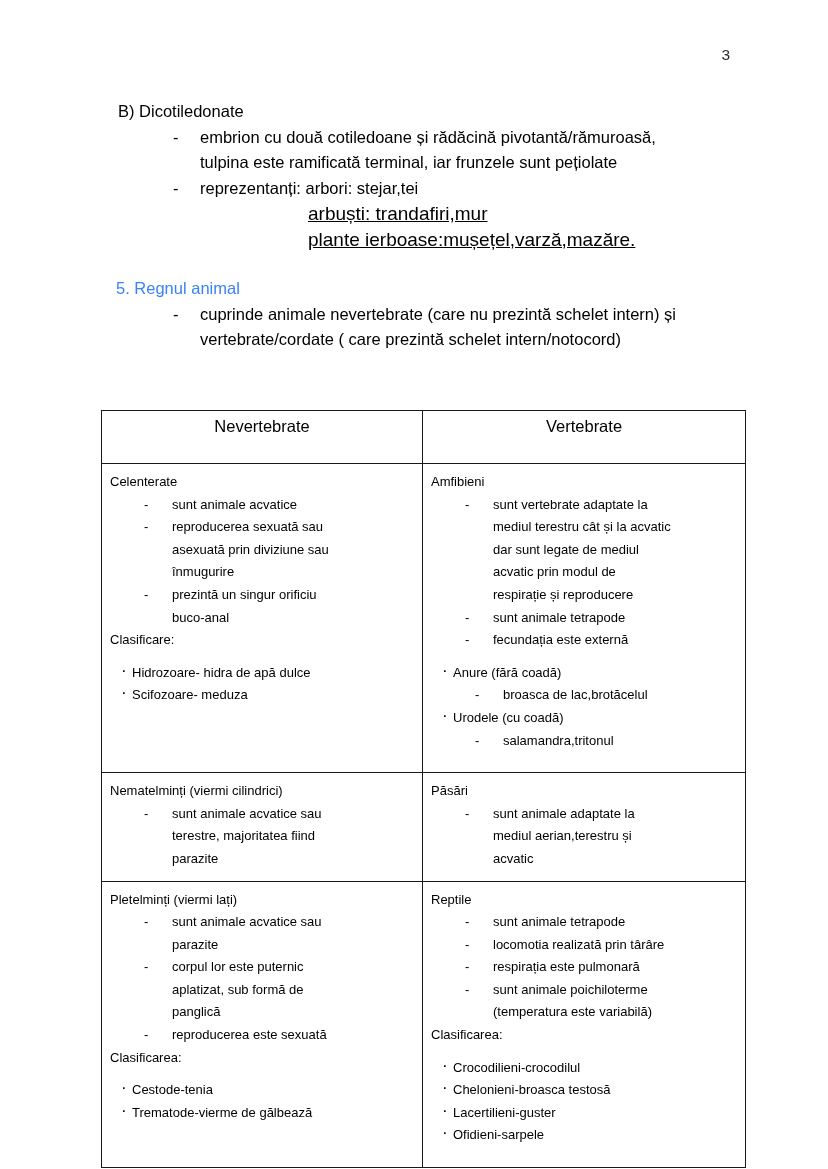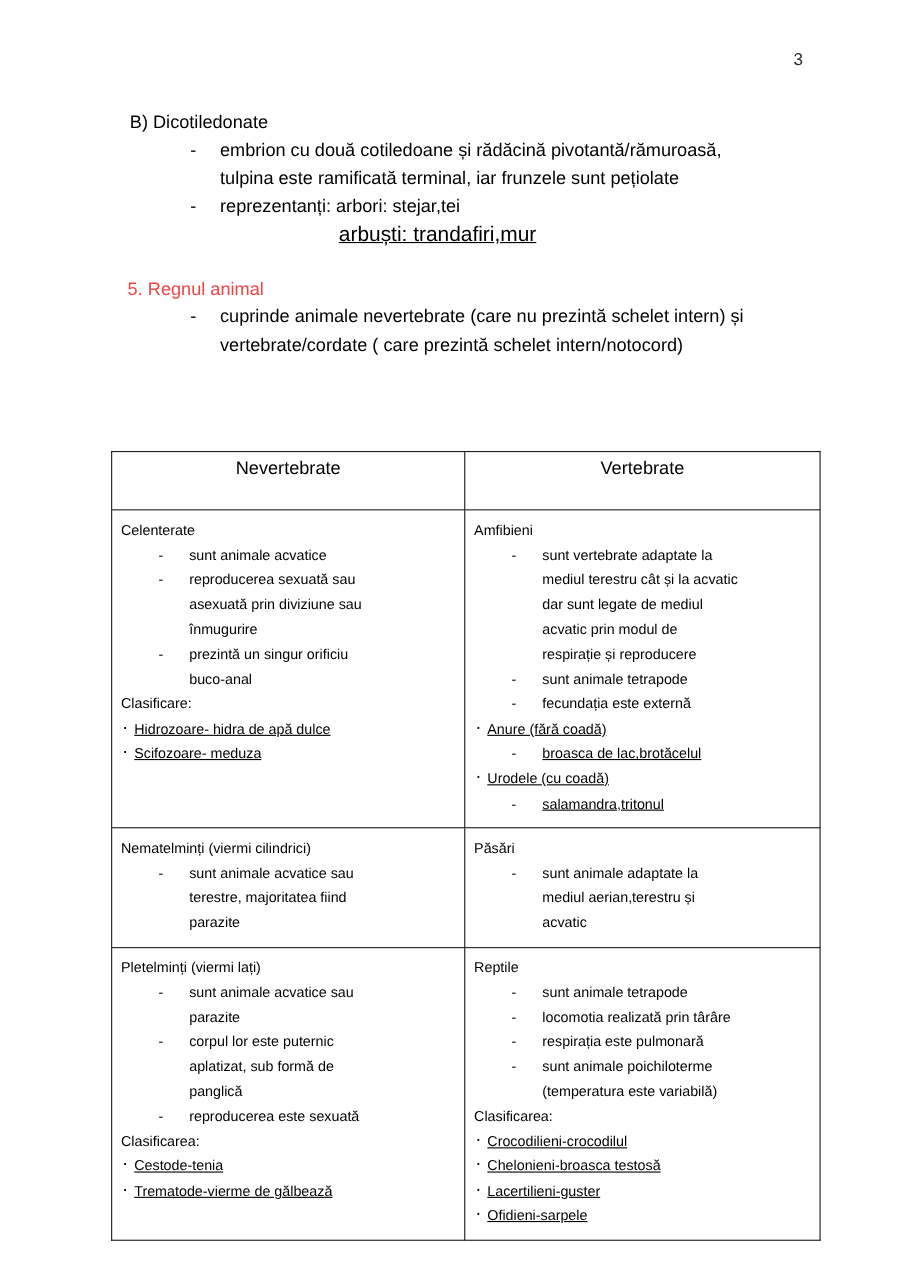--- a/index.html
+++ b/index.html
@@ -50,21 +50,21 @@
     font-size: 16.5px;
     line-height: 25.5px;
     white-space: pre;
   }
 
   .heading-pink {
     margin-left: 116px;
     margin-top: 24px;
     font-size: 16.5px;
     line-height: 25.5px;
-    color: #ef4444;
+    color: #3b82f6;
   }
 
   .dash-item {
     margin-left: 173px;
     font-size: 16.5px;
     line-height: 25.5px;
     display: flex;
     align-items: flex-start;
   }
   .dash-item .dash {
@@ -129,23 +129,22 @@
   }
   ul.dashes > li::before {
     content: "-";
     position: absolute;
     left: 34px;
     top: 0;
   }
 
   ul.dots {
     list-style: none;
-    margin: 0;
+    margin: 10px;
     padding: 0;
-    text-decoration: underline;
   }
   ul.dots > li {
     position: relative;
     padding-left: 12px;
     margin: 0;
   }
   ul.dots > li::before {
     content: "\00B7";
     position: absolute;
     left: 1px;
@@ -182,20 +181,21 @@
     </div>
 
     <div class="dash-item">
       <span class="dash">-</span>
       <span class="dash-text">
         <span class="cont">reprezentanți: arbori: stejar,tei</span>
       </span>
     </div>
 
     <div class="sub-indent">arbuști: trandafiri,mur</div>
+    <div class="sub-indent">plante ierboase:mușețel,varză,mazăre.</div>
 
     <div class="heading-pink">5. Regnul animal</div>
 
     <div class="dash-item">
       <span class="dash">-</span>
       <span class="dash-text">
         <span class="cont">cuprinde animale nevertebrate (care nu prezintă schelet intern) și</span>
         <span class="cont">vertebrate/cordate ( care prezintă schelet intern/notocord)</span>
       </span>
     </div>

